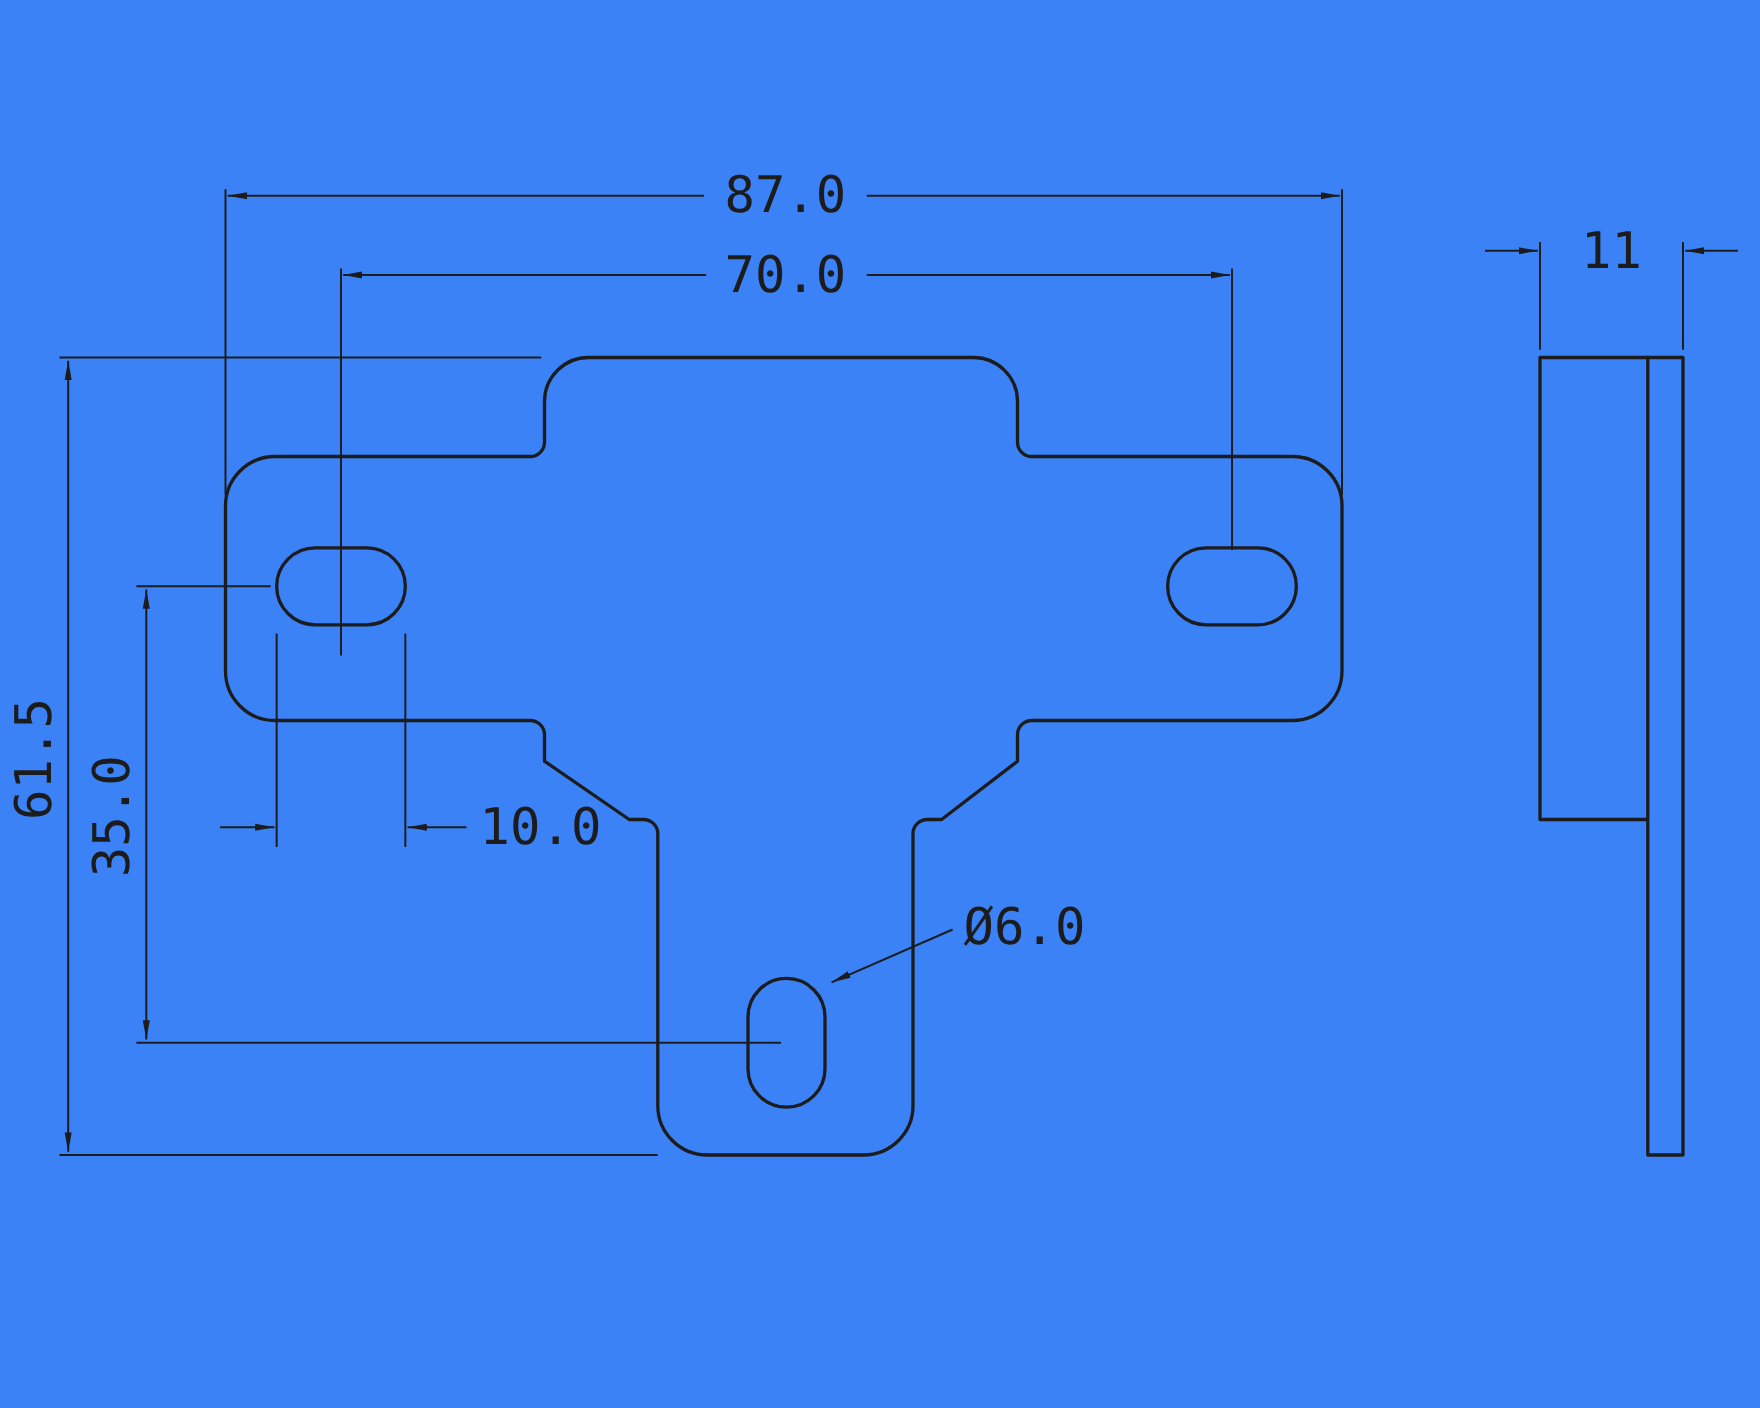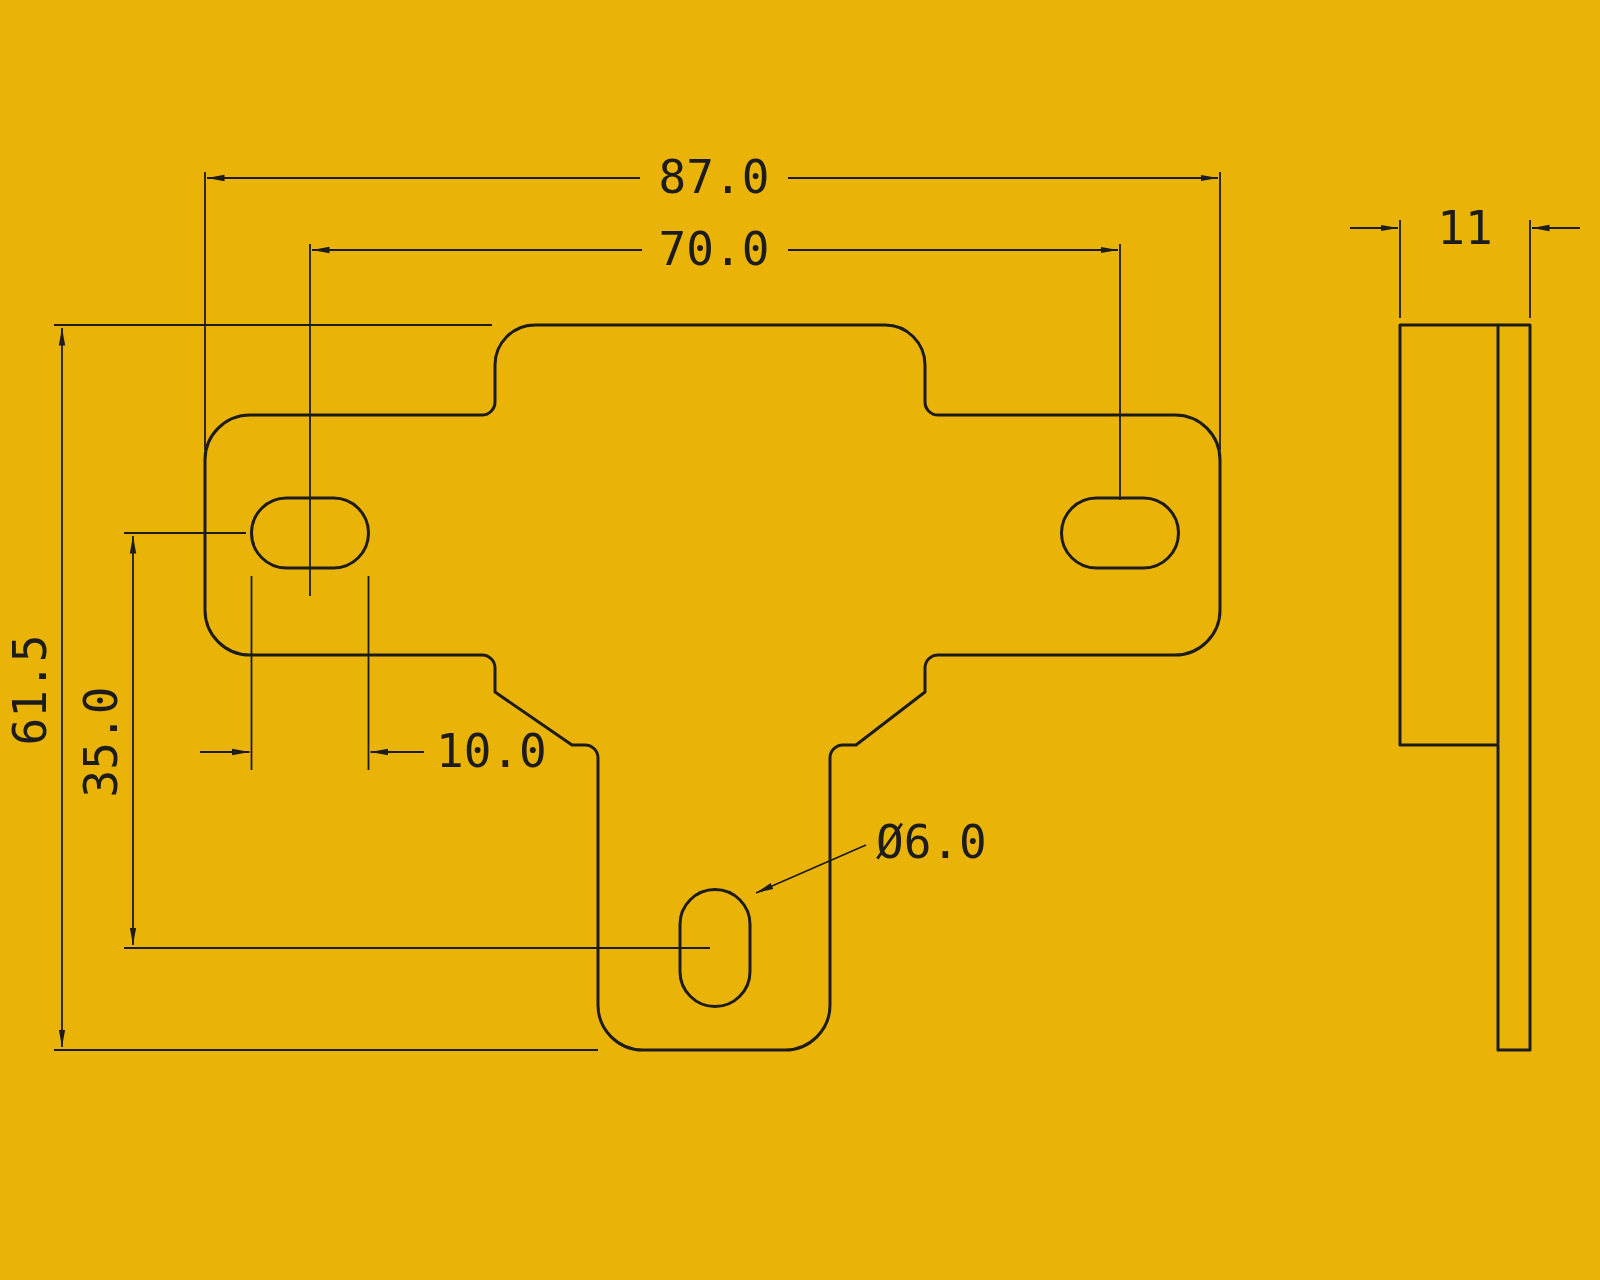--- a/index.html
+++ b/index.html
@@ -7,21 +7,21 @@
     padding: 0;
     background: #ffffff;
     width: 1600px;
     height: 1280px;
     overflow: hidden;
   }
   .canvas {
     width: 1600px;
     height: 1280px;
     position: relative;
-    background: #eab308;
+    background: #3b82f6;
   }
   svg { display: block; }
   .outline {
     fill: none;
     stroke: #1c1c1c;
     stroke-width: 3;
     stroke-linejoin: round;
     stroke-linecap: round;
   }
   .dimline {

